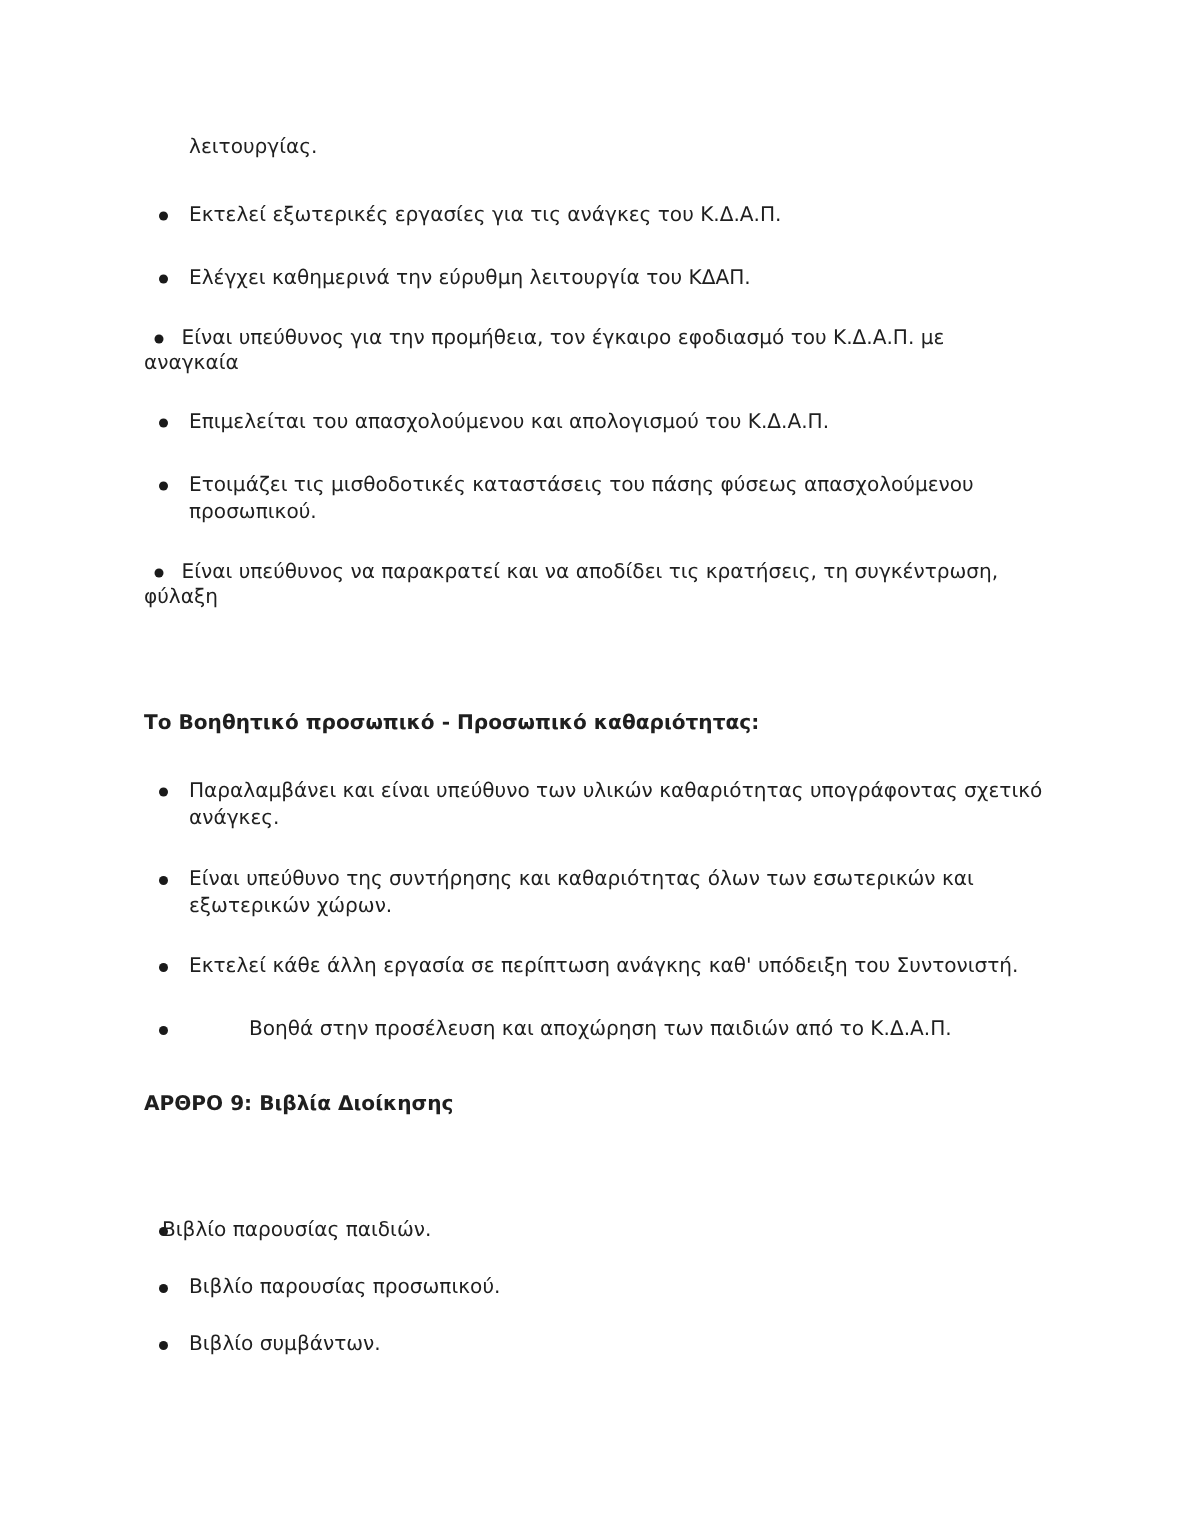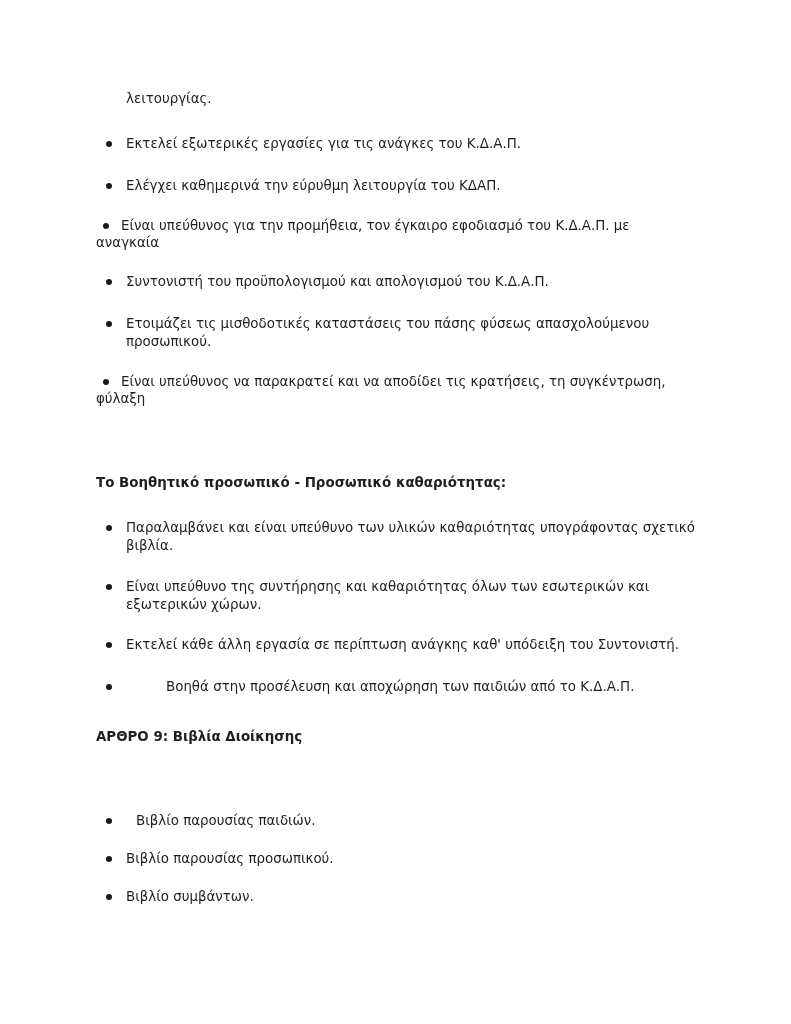--- a/index.html
+++ b/index.html
@@ -53,41 +53,41 @@
       <span class="bullet" style="left:106px; top:183px;"></span>
       <div class="line" style="left:126px; top:176px;">Ελέγχει καθημερινά την εύρυθμη λειτουργία του ΚΔΑΠ.</div>
     </div>
     <div>
       <span class="bullet" style="left:103px; top:223px;"></span>
       <div class="line" style="left:121px; top:216px;">Είναι υπεύθυνος για την προμήθεια, τον έγκαιρο εφοδιασμό του Κ.Δ.Α.Π. με</div>
       <div class="line" style="left:96px; top:233px;">αναγκαία</div>
     </div>
     <div>
       <span class="bullet" style="left:106px; top:279px;"></span>
-      <div class="line" style="left:126px; top:272px;">Συντονιστή του προϋπολογισμού και απολογισμού του Κ.Δ.Α.Π.</div>
+      <div class="line" style="left:126px; top:272px;">Επιμελείται του απασχολούμενου και απολογισμού του Κ.Δ.Α.Π.</div>
     </div>
     <div>
       <span class="bullet" style="left:106px; top:321px;"></span>
       <div class="line" style="left:126px; top:314px;">Ετοιμάζει τις μισθοδοτικές καταστάσεις του πάσης φύσεως απασχολούμενου</div>
       <div class="line" style="left:126px; top:332px;">προσωπικού.</div>
     </div>
     <div>
       <span class="bullet" style="left:103px; top:379px;"></span>
       <div class="line" style="left:121px; top:372px;">Είναι υπεύθυνος να παρακρατεί και να αποδίδει τις κρατήσεις, τη συγκέντρωση,</div>
       <div class="line" style="left:96px; top:389px;">φύλαξη</div>
     </div>
   </div>
 
   <div class="line bold" style="left:96px; top:473px;">Το Βοηθητικό προσωπικό - Προσωπικό καθαριότητας:</div>
 
   <div>
     <div>
       <span class="bullet" style="left:106px; top:525px;"></span>
       <div class="line" style="left:126px; top:518px;text-align:right;">Παραλαμβάνει και είναι υπεύθυνο των υλικών καθαριότητας υπογράφοντας σχετικό</div>
-      <div class="line" style="left:126px; top:536px;">βιβλία.</div>
+      <div class="line" style="left:126px; top:536px;">ανάγκες.</div>
     </div>
     <div>
       <span class="bullet" style="left:106px; top:584px;"></span>
       <div class="line" style="left:126px; top:577px;">Είναι υπεύθυνο της συντήρησης και καθαριότητας όλων των εσωτερικών και</div>
       <div class="line" style="left:126px; top:595px;">εξωτερικών χώρων.</div>
     </div>
     <div>
       <span class="bullet" style="left:106px; top:642px;"></span>
       <div class="line" style="left:126px; top:635px;">Εκτελεί κάθε άλλη εργασία σε περίπτωση ανάγκης καθ' υπόδειξη του Συντονιστή.</div>
     </div>
@@ -95,21 +95,21 @@
       <span class="bullet" style="left:106px; top:684px;"></span>
       <div class="line" style="left:126px; top:677px;margin-left:40px;">Βοηθά στην προσέλευση και αποχώρηση των παιδιών από το Κ.Δ.Α.Π.</div>
     </div>
   </div>
 
   <div class="line bold" style="left:96px; top:727px;">ΑΡΘΡΟ 9: Βιβλία Διοίκησης</div>
 
   <div>
     <div>
       <span class="bullet" style="left:106px; top:818px;"></span>
-      <div class="line" style="left:136px; top:811px;">Βιβλίο παρουσίας παιδιών.</div>
+      <div class="line" style="left:108px; top:811px;">Βιβλίο παρουσίας παιδιών.</div>
     </div>
     <div>
       <span class="bullet" style="left:106px; top:856px;"></span>
       <div class="line" style="left:126px; top:849px;">Βιβλίο παρουσίας προσωπικού.</div>
     </div>
     <div>
       <span class="bullet" style="left:106px; top:894px;"></span>
       <div class="line" style="left:126px; top:887px;">Βιβλίο συμβάντων.</div>
     </div>
   </div>

